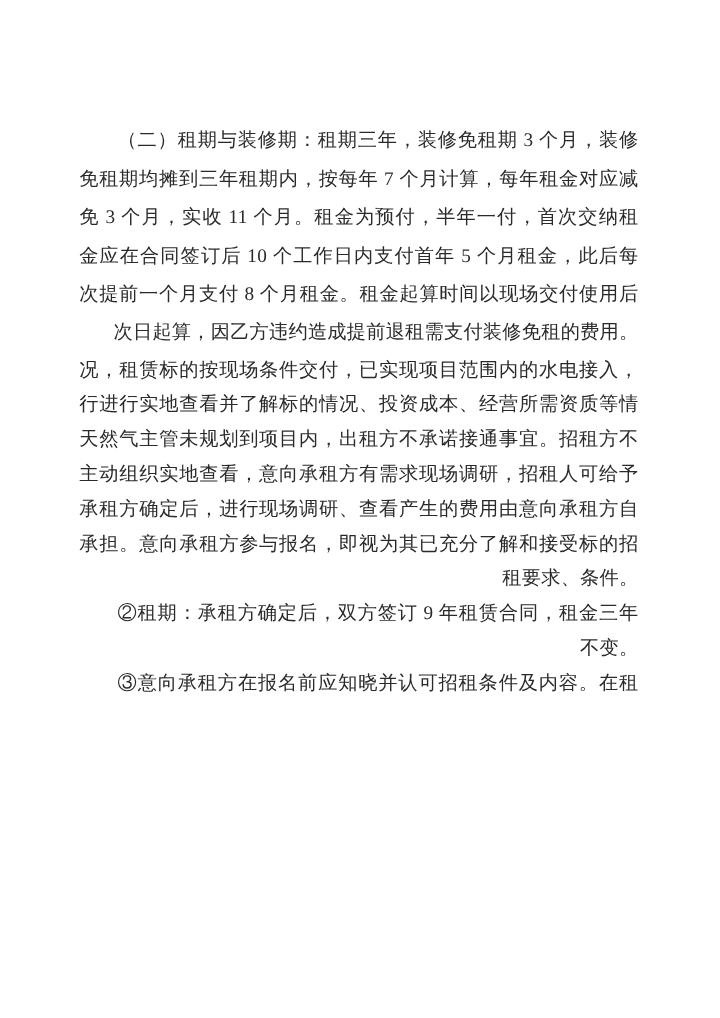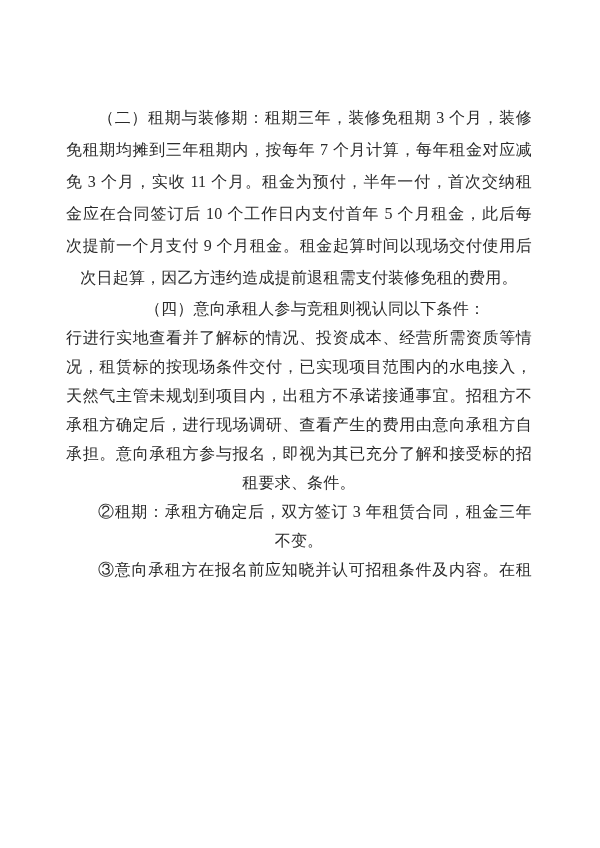--- a/index.html
+++ b/index.html
@@ -25,21 +25,21 @@
     width: 466px;
     color: #2a2a2a;
     font-size: 16px;
     text-rendering: optimizeLegibility;
   }
   .para { margin: 0; padding: 0; }
   .para-wide .line  { line-height: 32px; height: 32px; }
   .para-normal .line{ line-height: 29px; height: 29px; }
   .line {
     overflow: hidden;
-    text-align: center;
+    text-align: right;
     letter-spacing: 0.2px;
   }
   .line.just {
     text-align: justify;
     text-align-last: justify;
     text-justify: inter-character;
   }
   .line.indent {
     padding-left: 32px;
   }
@@ -47,37 +47,35 @@
 </head>
 <body>
 
 <div class="page">
   <div class="doc">
       <div class="para para-wide">
         <div class="line just indent">（二）租期与装修期：租期三年，装修免租期 3 个月，装修</div>
         <div class="line just">免租期均摊到三年租期内，按每年 7 个月计算，每年租金对应减</div>
         <div class="line just">免 3 个月，实收 11 个月。租金为预付，半年一付，首次交纳租</div>
         <div class="line just">金应在合同签订后 10 个工作日内支付首年 5 个月租金，此后每</div>
-        <div class="line just">次提前一个月支付 9 个月租金。租金起算时间以现场交付使用后</div>
+        <div class="line just">次提前一个月支付 8 个月租金。租金起算时间以现场交付使用后</div>
         <div class="line">次日起算，因乙方违约造成提前退租需支付装修免租的费用。</div>
       </div>
       <div class="para para-normal">
       </div>
       <div class="para para-normal">
-        <div class="line indent">（四）意向承租人参与竞租则视认同以下条件：</div>
-      </div>
-      <div class="para para-normal">
+        <div class="line just">况，租赁标的按现场条件交付，已实现项目范围内的水电接入，</div>
         <div class="line just">行进行实地查看并了解标的情况、投资成本、经营所需资质等情</div>
-        <div class="line just">况，租赁标的按现场条件交付，已实现项目范围内的水电接入，</div>
         <div class="line just">天然气主管未规划到项目内，出租方不承诺接通事宜。招租方不</div>
+        <div class="line just">主动组织实地查看，意向承租方有需求现场调研，招租人可给予</div>
         <div class="line just">承租方确定后，进行现场调研、查看产生的费用由意向承租方自行</div>
         <div class="line just">承担。意向承租方参与报名，即视为其已充分了解和接受标的招</div>
         <div class="line">租要求、条件。</div>
       </div>
       <div class="para para-normal">
-        <div class="line just indent">②租期：承租方确定后，双方签订 3 年租赁合同，租金三年</div>
+        <div class="line just indent">②租期：承租方确定后，双方签订 9 年租赁合同，租金三年</div>
         <div class="line">不变。</div>
       </div>
       <div class="para para-normal">
         <div class="line just indent">③意向承租方在报名前应知晓并认可招租条件及内容。在租</div>
       </div>
     </div>
 </div>
 
 </body></html>

